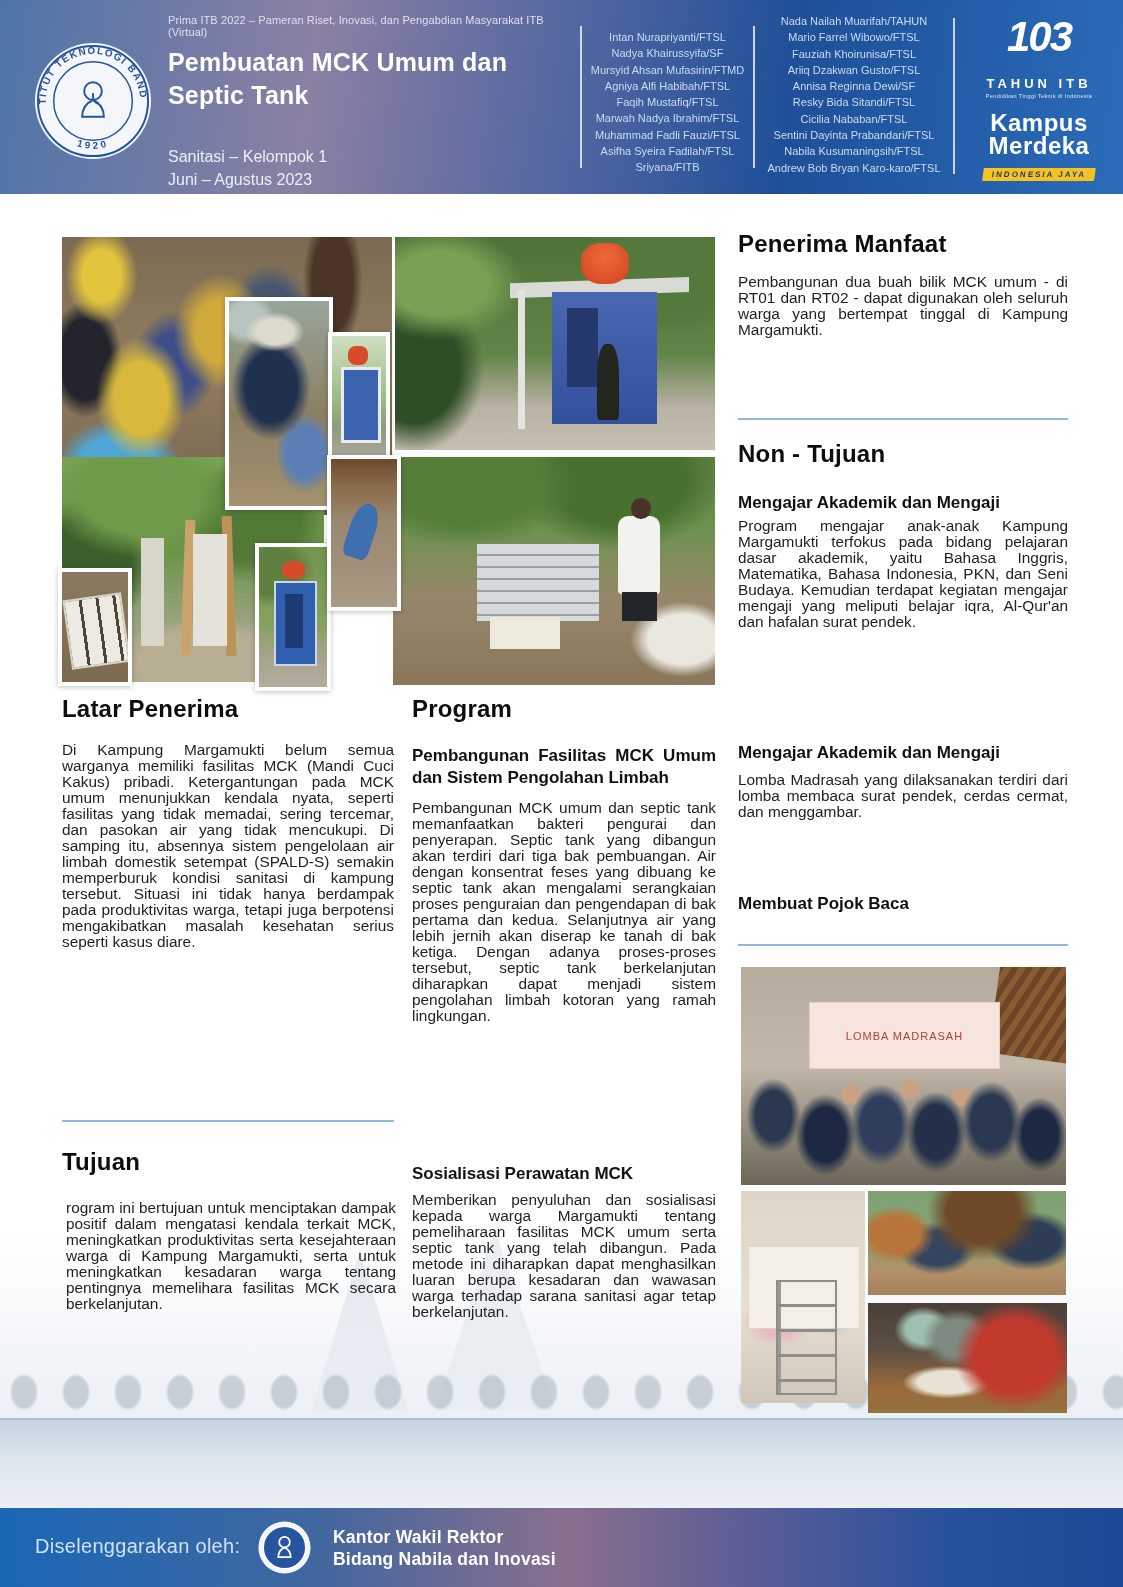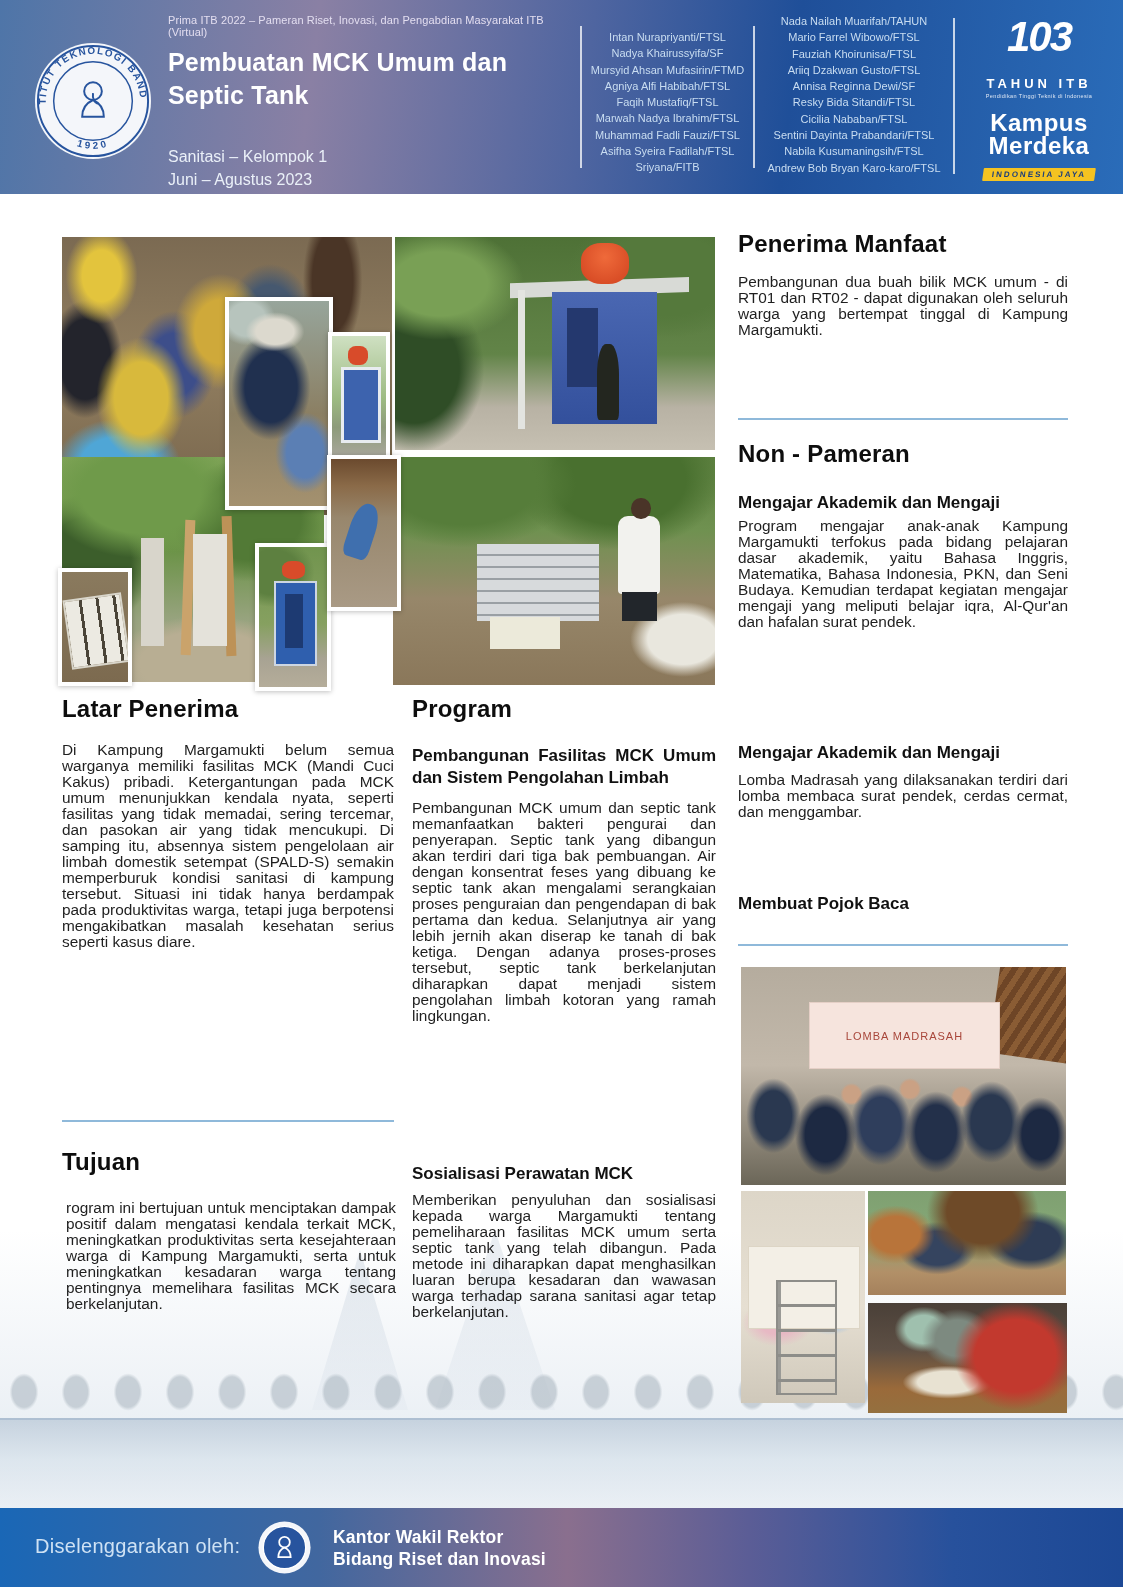--- a/index.html
+++ b/index.html
@@ -268,21 +268,21 @@
 
   <div class="sec h1 z1" style="left:412px;top:695px;">Program</div>
   <div class="sec h3 z1" style="left:412px;top:745px;width:304px;text-align:justify;">Pembangunan Fasilitas MCK Umum dan Sistem Pengolahan Limbah</div>
   <div class="sec body-txt z1" style="left:412px;top:800px;width:304px;">Pembangunan MCK umum dan septic tank memanfaatkan bakteri pengurai dan penyerapan. Septic tank yang dibangun akan terdiri dari tiga bak pembuangan. Air dengan konsentrat feses yang dibuang ke septic tank akan mengalami serangkaian proses penguraian dan pengendapan di bak pertama dan kedua. Selanjutnya air yang lebih jernih akan diserap ke tanah di bak ketiga. Dengan adanya proses-proses tersebut, septic tank berkelanjutan diharapkan dapat menjadi sistem pengolahan limbah kotoran yang ramah lingkungan.</div>
   <div class="sec h3 z1" style="left:412px;top:1163px;width:304px;">Sosialisasi Perawatan MCK</div>
   <div class="sec body-txt z1" style="left:412px;top:1192px;width:304px;">Memberikan penyuluhan dan sosialisasi kepada warga Margamukti tentang pemeliharaan fasilitas MCK umum serta septic tank yang telah dibangun. Pada metode ini diharapkan dapat menghasilkan luaran berupa kesadaran dan wawasan warga terhadap sarana sanitasi agar tetap berkelanjutan.</div>
 
   <div class="sec h1 z1" style="left:738px;top:230px;">Penerima Manfaat</div>
   <div class="sec body-txt z1" style="left:738px;top:274px;width:330px;">Pembangunan dua buah bilik MCK umum - di RT01 dan RT02 - dapat digunakan oleh seluruh warga yang bertempat tinggal di Kampung Margamukti.</div>
   <div class="rule z1" style="left:738px;top:418px;width:330px;"></div>
-  <div class="sec h1 z1" style="left:738px;top:440px;">Non - Pameran</div>
+  <div class="sec h1 z1" style="left:738px;top:440px;">Non - Tujuan</div>
   <div class="sec h3 z1" style="left:738px;top:492px;width:330px;">Mengajar Akademik dan Mengaji</div>
   <div class="sec body-txt z1" style="left:738px;top:518px;width:330px;">Program mengajar anak-anak Kampung Margamukti terfokus pada bidang pelajaran dasar akademik, yaitu Bahasa Inggris, Matematika, Bahasa Indonesia, PKN, dan Seni Budaya. Kemudian terdapat kegiatan mengajar mengaji yang meliputi belajar iqra, Al-Qur'an dan hafalan surat pendek.</div>
   <div class="sec h3 z1" style="left:738px;top:742px;width:330px;">Mengajar Akademik dan Mengaji</div>
   <div class="sec body-txt z1" style="left:738px;top:772px;width:330px;">Lomba Madrasah yang dilaksanakan terdiri dari lomba membaca surat pendek, cerdas cermat, dan menggambar.</div>
   <div class="sec h3 z1" style="left:738px;top:893px;width:330px;">Membuat Pojok Baca</div>
   <div class="rule z1" style="left:738px;top:944px;width:330px;"></div>
 
   <div class="photo rp1 z1" style="left:741px;top:967px;width:325px;height:218px;">
     <div class="shape" style="right:-4%;top:-6%;width:26%;height:48%;background:repeating-linear-gradient(115deg,#8a5c34 0 6px,#6e4526 6px 12px);transform:rotate(8deg);"></div>
     <div class="banner-pink">
@@ -305,17 +305,17 @@
         <circle cx="60" cy="60" r="48" fill="#27549e"></circle>
         <circle cx="60" cy="60" r="48" fill="none" stroke="#ffffff" stroke-width="3"></circle>
         <g stroke="#ffffff" stroke-width="4" fill="none">
           <circle cx="60" cy="48" r="12"></circle>
           <path d="M60,60 q-14,6 -14,22 h28 q0,-16 -14,-22"></path>
         </g>
       </svg>
     </div>
     <div class="footer-org">
       <div>Kantor Wakil Rektor</div>
-      <div>Bidang Riset dan Inovasi</div>
+      <div>Bidang Nabila dan Inovasi</div>
     </div>
   </div>
 
 </div>
 
 </body></html>

